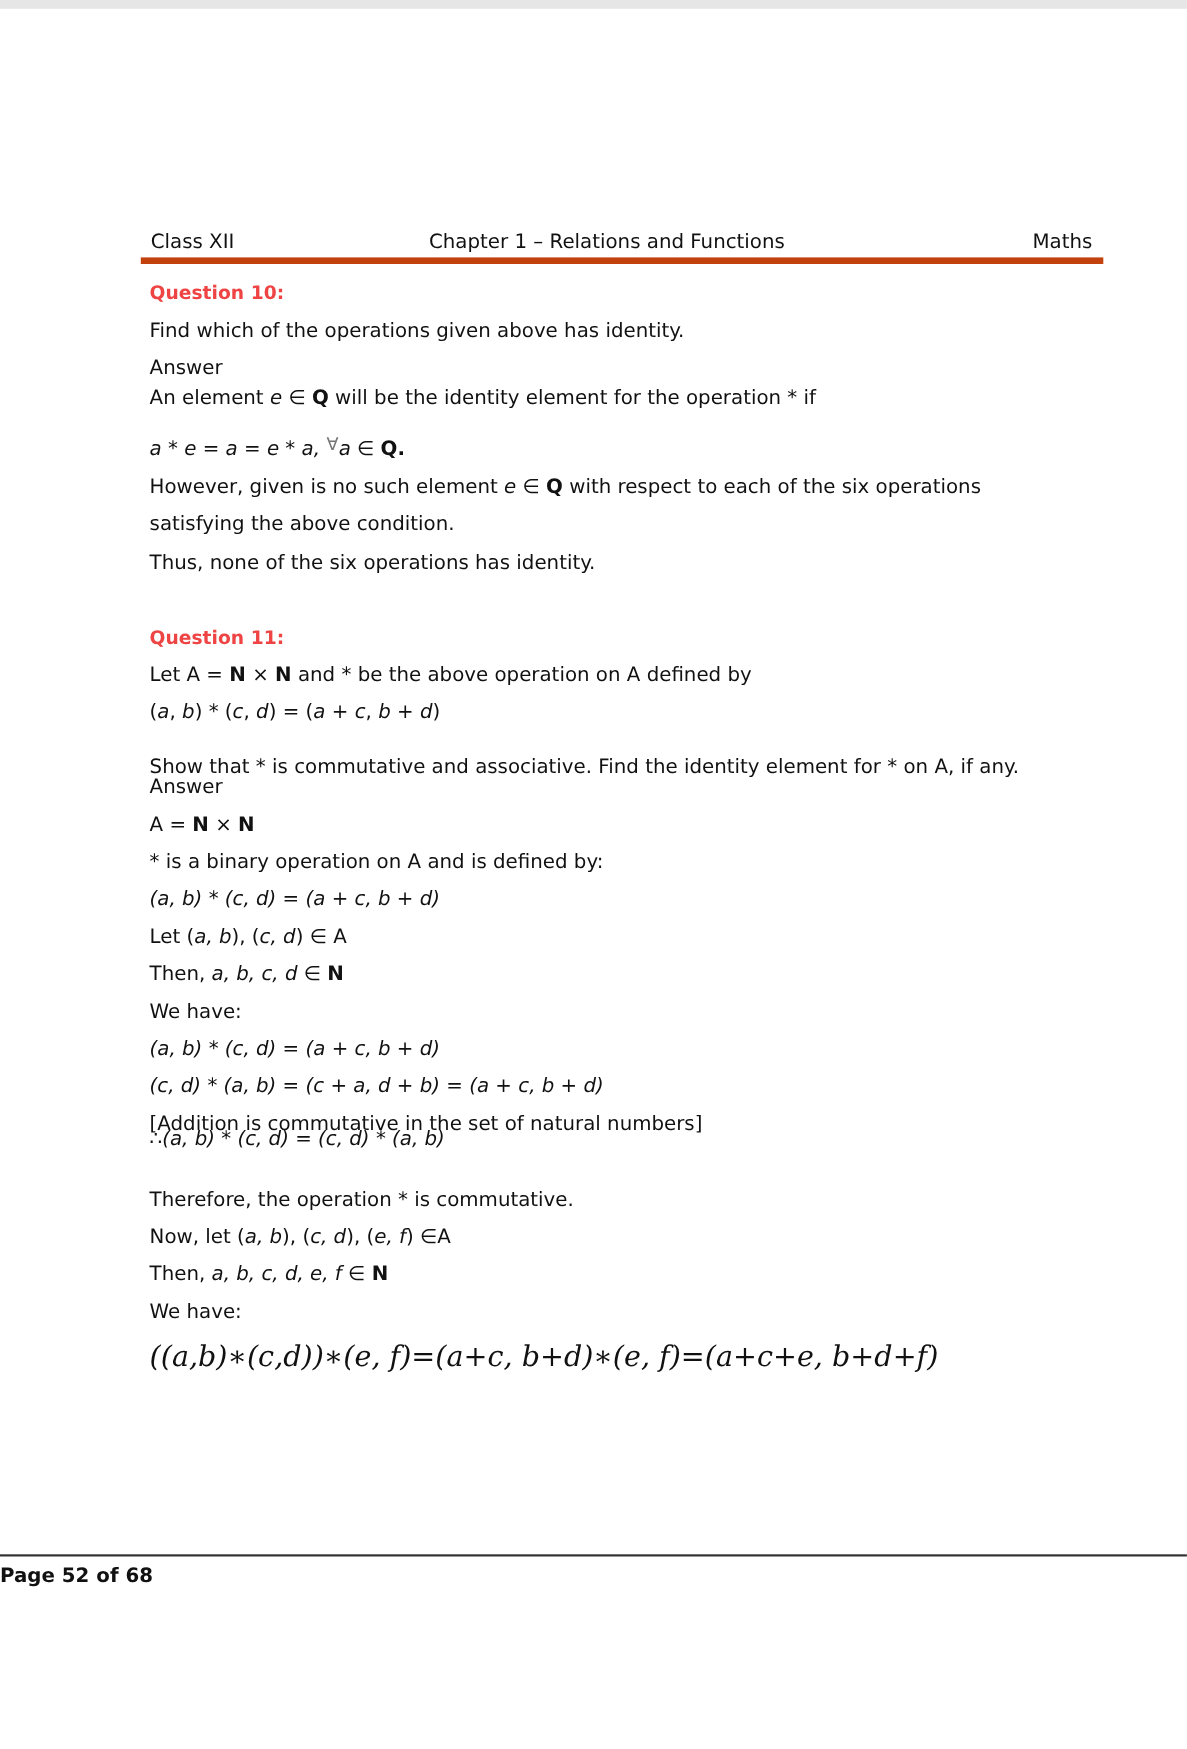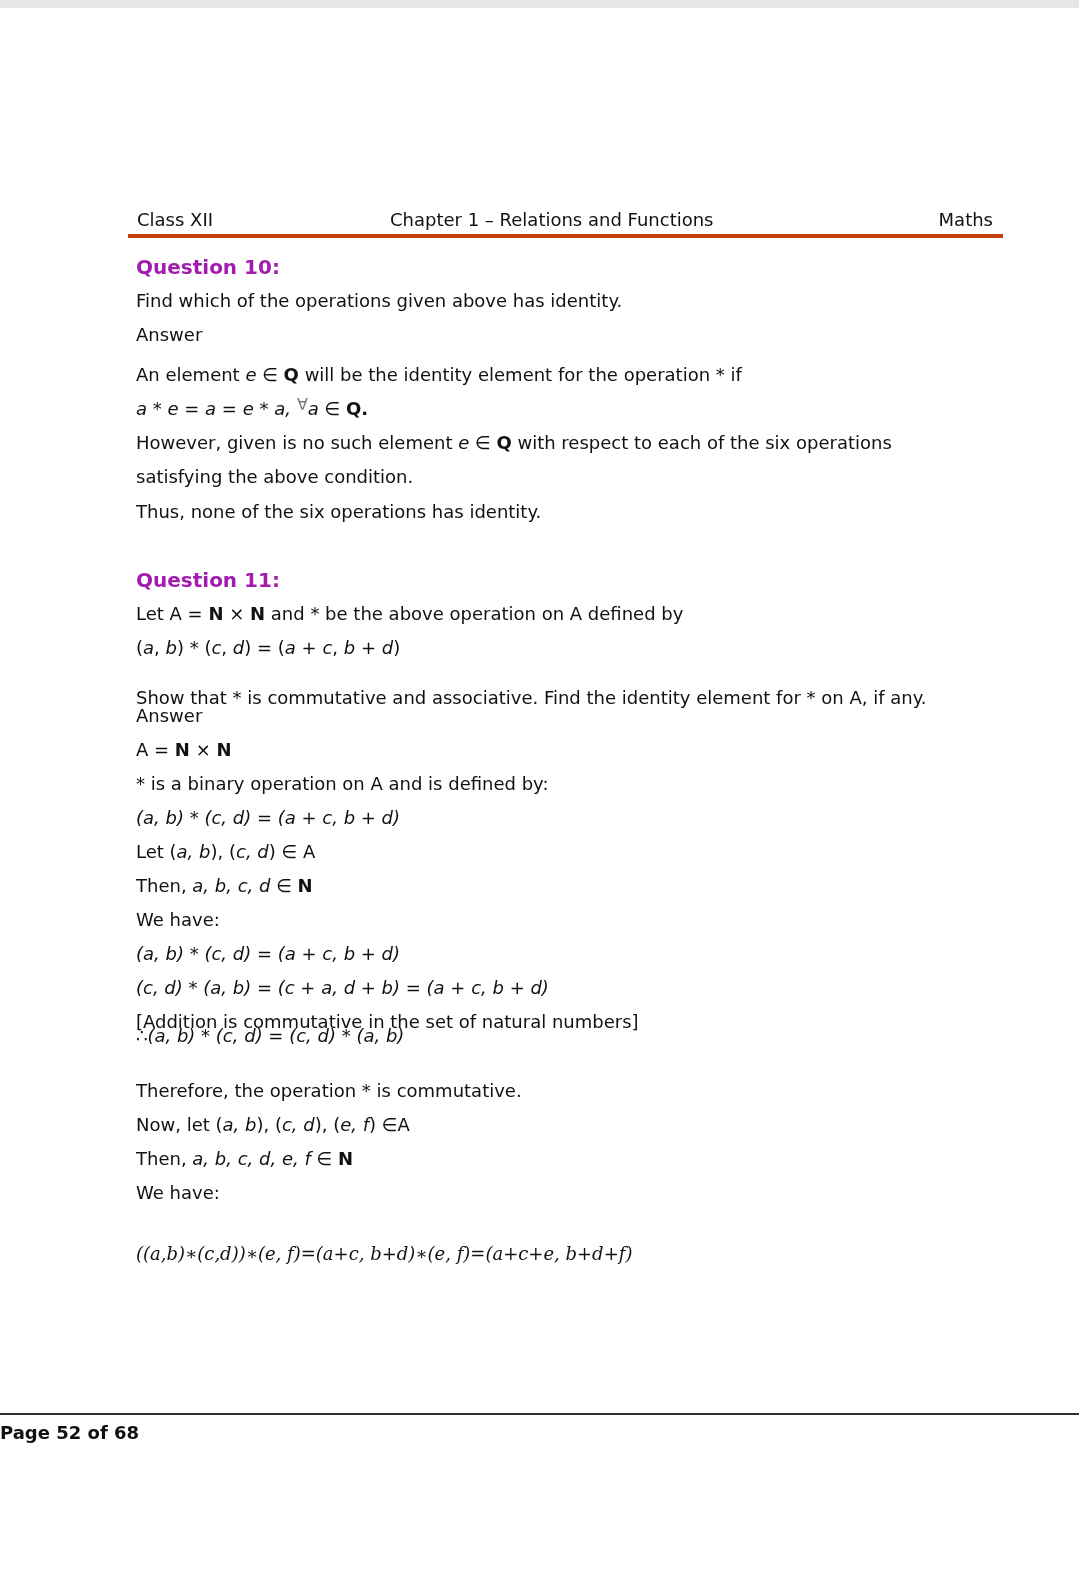--- a/index.html
+++ b/index.html
@@ -20,60 +20,59 @@
       left: 0; top: 0;
       width: 1079px; height: 8px;
       background: #e6e6e6;
     }
     .page-header {
       position: absolute;
       left: 128px;
       top: 206px;
       width: 875px;
       height: 28px;
-      border-bottom: 4px solid #c2410c;
+      border-bottom: 6px solid #c2410c;
       font-size: 18px;
     }
     .page-header .left { position: absolute; left: 9px; top: 3px; }
     .page-header .center { position: absolute; left: 262px; top: 3px; }
     .page-header .right { position: absolute; right: 10px; top: 3px; }
 
     .content {
       position: absolute;
       left: 136px;
       top: 0;
       width: 860px;
       font-size: 18px;
     }
     .line {
       position: absolute;
       left: 0;
       white-space: nowrap;
       line-height: 24px;
     }
     .qhead {
-      color: #a21caf;
+      color: #ef4444;
       font-weight: bold;
-      font-size: 20px;
+      font-size: 17px;
     }
     .it { font-style: italic; }
     .bd { font-weight: bold; }
     .forall {
       color: #777777;
       font-size: 16px;
       position: relative;
       top: -5px;
       margin-left: 6px;
     }
     .math-serif {
       font-family: "DejaVu Serif", serif;
       font-style: italic;
-      font-size: 18px;
+      font-size: 26px;
       letter-spacing: 0px;
-      margin-top: 20px;
     }
 
     .footer-rule {
       position: absolute;
       left: 0;
       top: 1413px;
       width: 1079px;
       height: 0;
       border-top: 2px solid #333333;
     }
@@ -97,21 +96,21 @@
   <span class="left">Class XII</span>
   <span class="center">Chapter 1 – Relations and Functions</span>
   <span class="right">Maths</span>
 </div>
 
 <div class="content">
 
   <div class="line qhead" style="top:255px">Question 10:</div>
   <div class="line" style="top:289px">Find which of the operations given above has identity.</div>
   <div class="line" style="top:323px">Answer</div>
-  <div class="line" style="top:363px">
+  <div class="line" style="top:350px">
     <span>An element </span><span class="it">e</span><span> ∈ </span><span class="bd">Q</span><span> will be the identity element for the operation * if</span>
   </div>
   <div class="line" style="top:397px">
     <span class="it">a * e = a = e * a,</span><span class="forall">∀</span><span class="it">a</span><span> ∈ </span><span class="bd">Q</span><span class="bd">.</span>
   </div>
   <div class="line" style="top:431px">
     <span>However, given is no such element </span><span class="it">e</span><span> ∈ </span><span class="bd">Q</span><span> with respect to each of the six operations</span>
   </div>
   <div class="line" style="top:465px">satisfying the above condition.</div>
   <div class="line" style="top:500px">Thus, none of the six operations has identity.</div>

